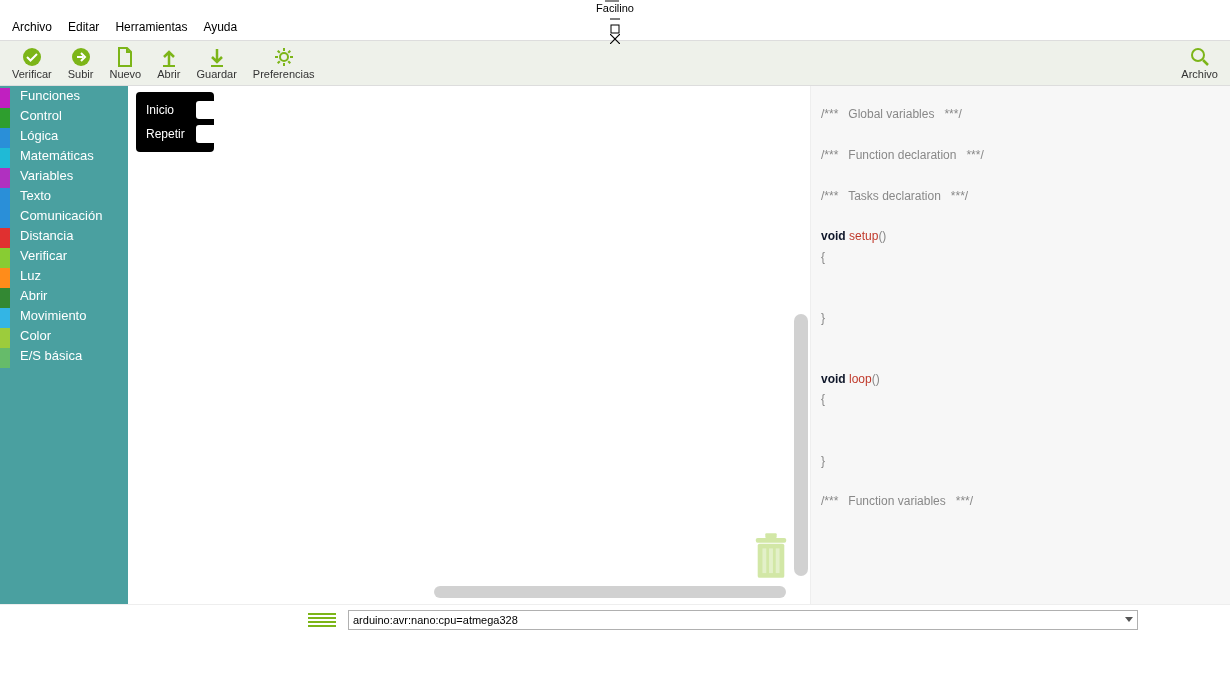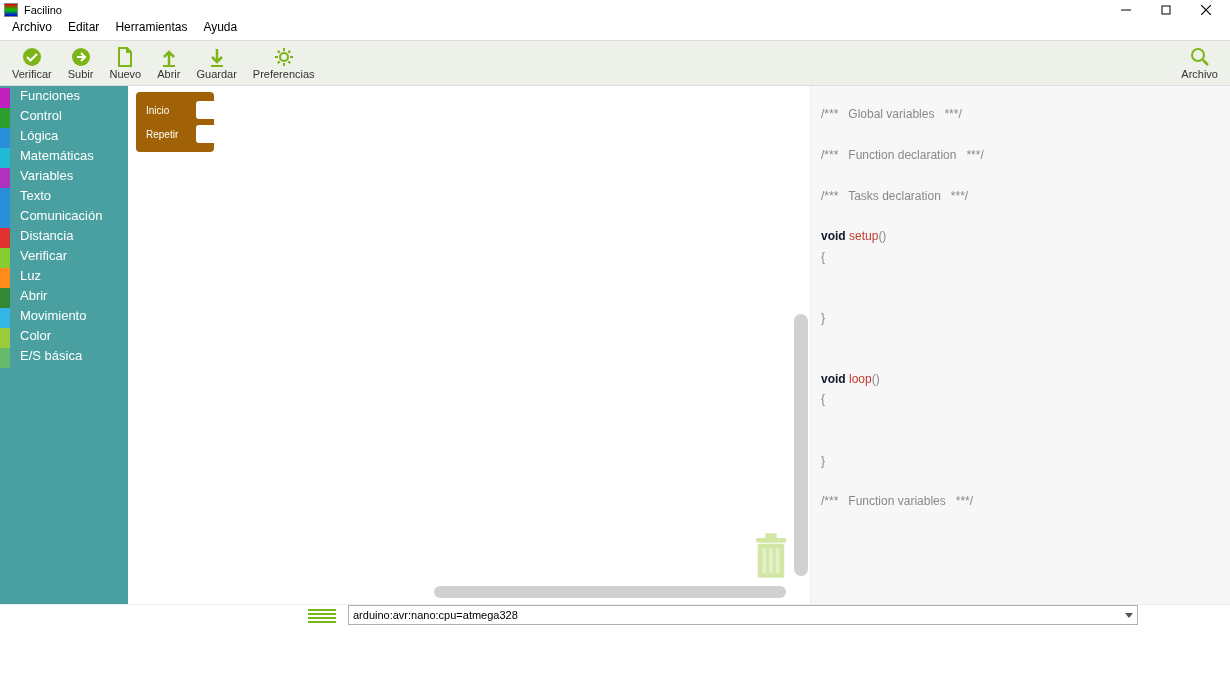--- a/index.html
+++ b/index.html
@@ -1,45 +1,45 @@
 <!DOCTYPE html>
 <html><head>
 <meta charset="utf-8">
 <style>
 * { margin: 0; padding: 0; box-sizing: border-box; font-family: "Segoe UI", Arial, sans-serif; }
 body { width: 1230px; height: 692px; background: #fff; overflow: hidden; }
-.titlebar { height: 20px; display: flex; align-items: center; padding: 0 4px; font-size: 11px; }
+.titlebar { height: 20px; display: flex; align-items: center; padding: 0 4px; font-size: 11px; flex-direction: column; }
 .titlebar .appicon { width: 14px; height: 14px; border: 1px solid #888; background: linear-gradient(#e00,#0c0,#00e); margin-right: 6px; }
 .titlebar .title { flex: 1; }
 .winbtn { width: 40px; height: 20px; display: inline-flex; align-items: center; justify-content: center; }
 .winbtn svg { width: 10px; height: 10px; }
 .menubar { height: 20px; display: flex; align-items: flex-start; padding: 0 4px; font-size: 12px; background: #fff; }
 .menubar .menuitem { padding: 0 8px; cursor: default; }
 .toolbar { height: 46px; background: #eef1ea; display: flex; align-items: center; padding: 0 4px; border-top: 1px solid #ddd; border-bottom: 1px solid #ddd; }
 .tbbtn { display: flex; flex-direction: column; align-items: center; justify-content: center; padding: 2px 8px; font-size: 11px; color: #333; }
 .tbbtn .ticon { color: #7cb518; font-size: 18px; height: 22px; display:flex; align-items:center; justify-content:center; }
 .toolbar .spacer { flex: 1; }
 .main { display: flex; height: 518px; background: #fff; }
 .sidebar { width: 128px; background: #4aa0a0; color: #fff; font-size: 13px; padding-top: 2px; }
 .catrow { display: flex; height: 20px; cursor: pointer; }
 .catrow .swatch { width: 10px; height: 20px; margin-right: 10px; }
 .catrow .label { white-space: nowrap; }
 .workspace { flex: 1; position: relative; background: #fff; }
-.block { position: absolute; left: 8px; top: 6px; width: 78px; background: #a16207; color: #fff; font-size: 10px; border-radius: 4px; padding: 6px 0 6px 10px; }
+.block { position: absolute; left: 8px; top: 6px; width: 78px; background: #000000; color: #fff; font-size: 12px; border-radius: 4px; padding: 6px 0 6px 10px; }
 .block .notchrow { display: flex; align-items: center; height: 24px; position: relative; }
 .block .notch { position: absolute; right: 0; width: 18px; height: 18px; background: #fff; border-radius: 3px 0 0 3px; }
 .block .blabel { position: relative; z-index: 1; }
 .trash { position: absolute; right: 20px; bottom: 20px; opacity: 0.45; }
 .trash svg { width: 38px; height: 48px; fill: #9ccc3c; }
 .vscroll { position: absolute; right: 2px; top: 228px; width: 14px; height: 262px; background: #bdbdbd; border-radius: 7px; opacity: 0.7; }
 .hscroll { position: absolute; left: 306px; bottom: 6px; width: 352px; height: 12px; background: #bdbdbd; border-radius: 6px; opacity: 0.7; }
 .codepane { width: 420px; background: #f7f7f7; font-family: Consolas, monospace; font-size: 12px; padding: 18px 10px; color: #888; line-height: 1.7; white-space: pre; border-left: 1px solid #eee; }
 .codepane .kw { color: #0f172a; font-weight: bold; }
 .codepane .fn { color: #c0392b; }
-.statusbar { height: 30px; display: flex; align-items: flex-start; padding: 0 8px; background: #fff; border-top: 1px solid #eee; gap: 29px; }
+.statusbar { height: 30px; display: flex; align-items: center; padding: 0 8px; background: #fff; border-top: 1px solid #eee; gap: 29px; }
 .chip { width: 22px; height: 22px; background: #7cb518; border-radius: 4px; position: relative; margin-right: 8px; }
 .chip:before, .chip:after { content:''; position:absolute; background:#7cb518; }
 .chip:before { left:-3px; top:4px; width:28px; height:2px; box-shadow:0 4px 0 #7cb518,0 8px 0 #7cb518,0 12px 0 #7cb518; }
 .boardsel { flex: 0 0 790px; height: 20px; border: 1px solid #b0b0b0; background: #fff; font-size: 11px; padding: 0 4px; display: flex; align-items: center; justify-content: space-between; }
 .boardsel .arrow { border-left:4px solid transparent; border-right:4px solid transparent; border-top:5px solid #555; }
 .statusbar .spacer { flex: 1; }
 .tag { width: 20px; height: 16px; background: #7cb518; clip-path: polygon(25% 0,100% 0,100% 100%,25% 100%,0 50%); position: relative; margin-right: 6px; }
 .tag:after { content:''; position:absolute; left:4px; top:5px; width:5px; height:5px; background:#fff; border-radius:50%; }
 .portsel { height: 20px; border: 1px solid #b0b0b0; background: #eee; font-size: 11px; padding: 0 6px; display: flex; align-items: center; gap:6px;font-weight:bold; }
 .portsel .arrow { border-left:4px solid transparent; border-right:4px solid transparent; border-top:5px solid #555; }

